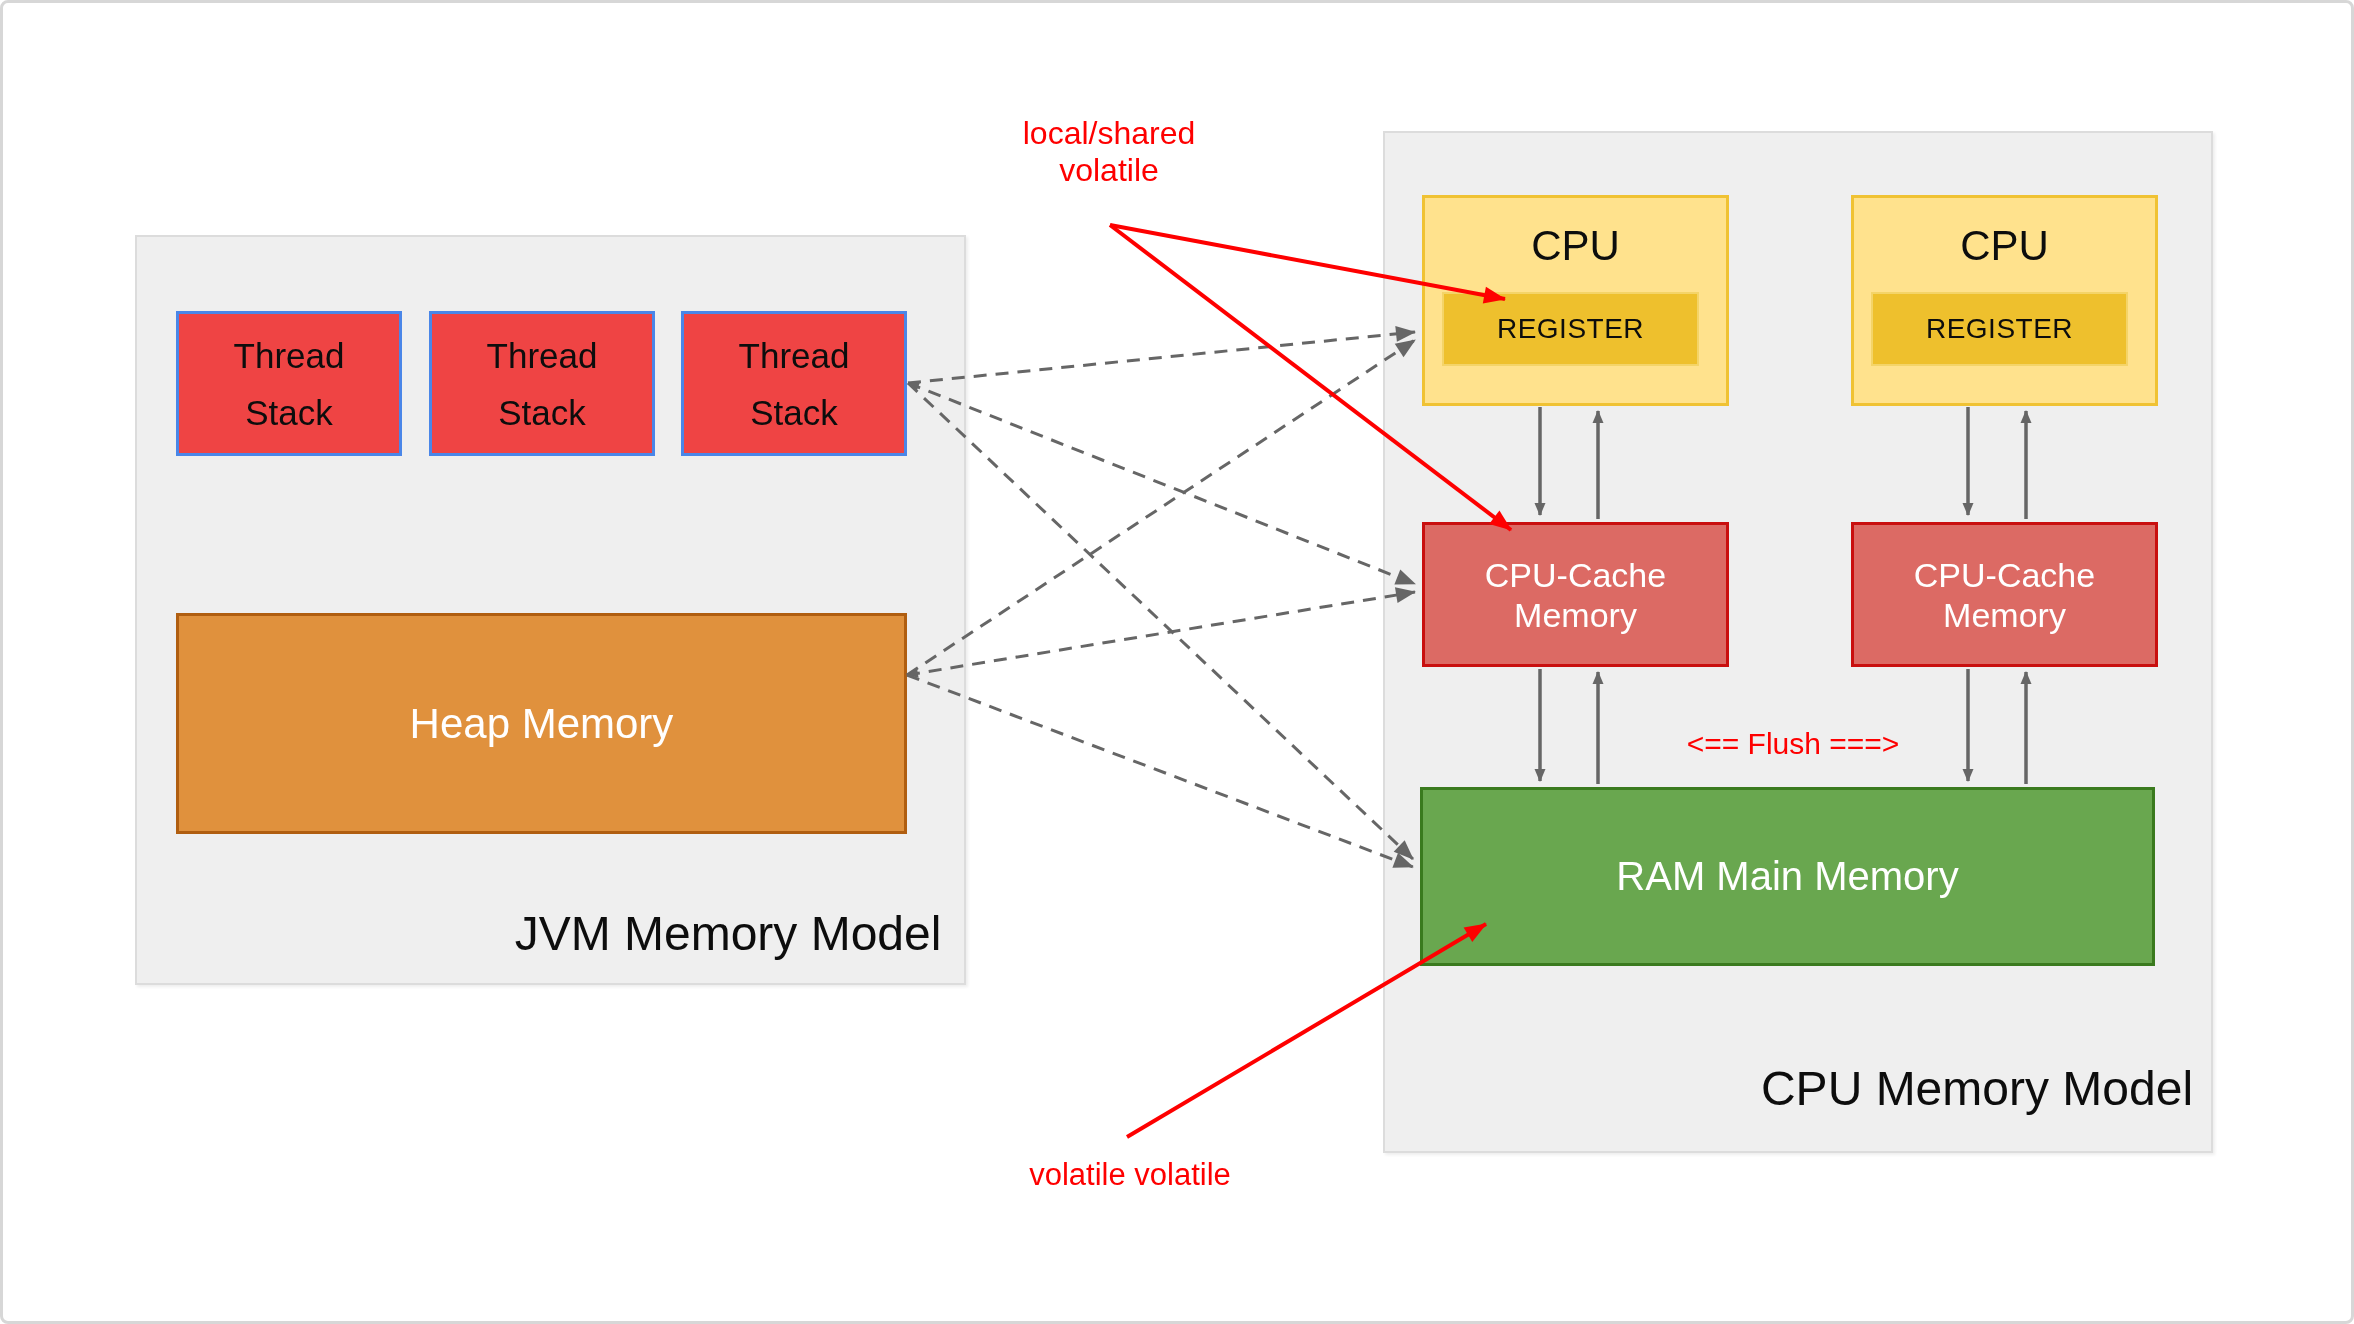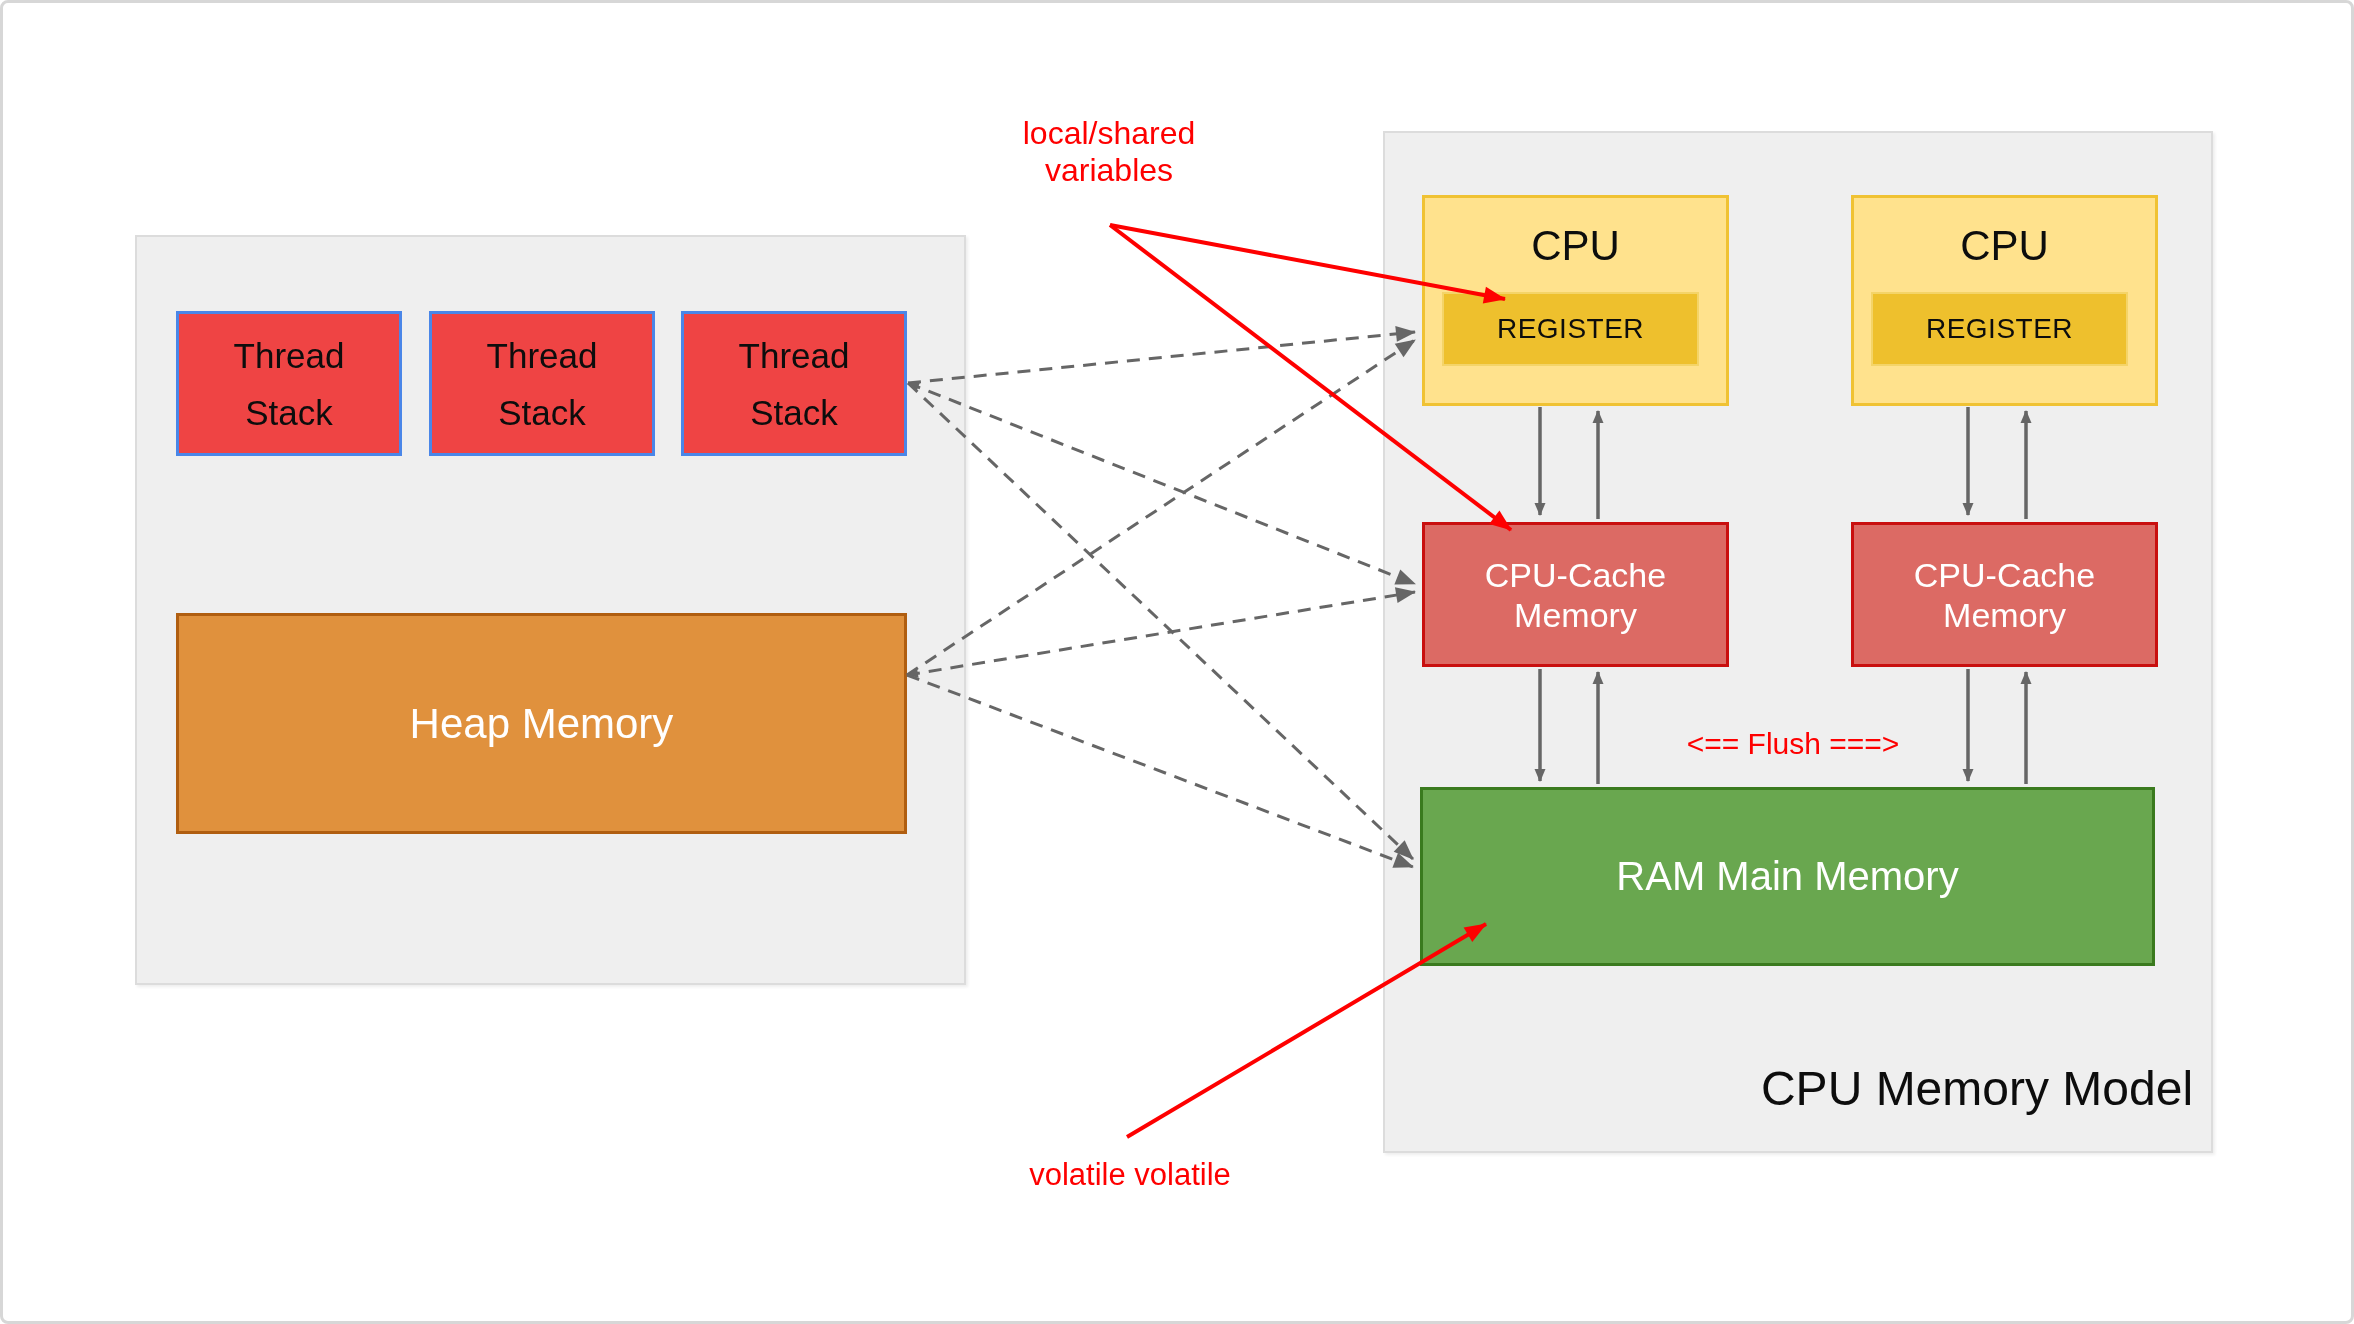--- a/index.html
+++ b/index.html
@@ -57,40 +57,41 @@
 
   <div class="box thread-stack multiline" style="left:173px;top:308px;width:226px;height:145px;">Thread
 Stack</div>
   <div class="box thread-stack multiline" style="left:426px;top:308px;width:226px;height:145px;">Thread
 Stack</div>
   <div class="box thread-stack multiline" style="left:678px;top:308px;width:226px;height:145px;">Thread
 Stack</div>
 
   <div class="box heap" style="left:173px;top:562px;width:731px;height:221px;">Heap Memory</div>
 
+  <div class="panel-title" style="left:425px;top:903px;width:600px;">JVM Memory Model</div>
 
   <div class="box cpu-box" style="left:1419px;top:192px;width:307px;height:211px;">CPU</div>
   <div class="box register" style="left:1439px;top:289px;width:257px;height:74px;">REGISTER</div>
 
   <div class="box cpu-box" style="left:1848px;top:192px;width:307px;height:211px;">CPU</div>
   <div class="box register" style="left:1868px;top:289px;width:257px;height:74px;">REGISTER</div>
 
   <div class="box cache multiline" style="left:1419px;top:519px;width:307px;height:145px;">CPU-Cache
 Memory</div>
   <div class="box cache multiline" style="left:1848px;top:519px;width:307px;height:145px;">CPU-Cache
 Memory</div>
 
   <div class="red-note" style="left:1640px;top:724px;width:300px;font-size:30px;">&lt;== Flush ===&gt;</div>
 
   <div class="box ram" style="left:1417px;top:784px;width:735px;height:179px;">RAM Main Memory</div>
 
   <div class="panel-title" style="left:1674px;top:1058px;width:600px;">CPU Memory Model</div>
 
   <div class="red-note multiline" style="left:951px;top:112px;width:310px;font-size:32px;line-height:37px;">local/shared
-variables</div>
+volatile</div>
   <div class="red-note" style="left:967px;top:1154px;width:320px;font-size:31px;">volatile volatile</div>
 
   <svg id="arrows" width="2354" height="1324" viewBox="0 0 2354 1324">
     <defs>
       <marker id="gbig" markerUnits="userSpaceOnUse" markerWidth="22" markerHeight="18" refX="20" refY="9" orient="auto">
         <path d="M1,1 L21,9 L1,17 Z" fill="#666666"></path>
       </marker>
       <marker id="gsmall" markerUnits="userSpaceOnUse" markerWidth="13" markerHeight="11" refX="12" refY="5.5" orient="auto-start-reverse">
         <path d="M1,1 L12,5.5 L1,10 Z" fill="#666666"></path>
       </marker>

